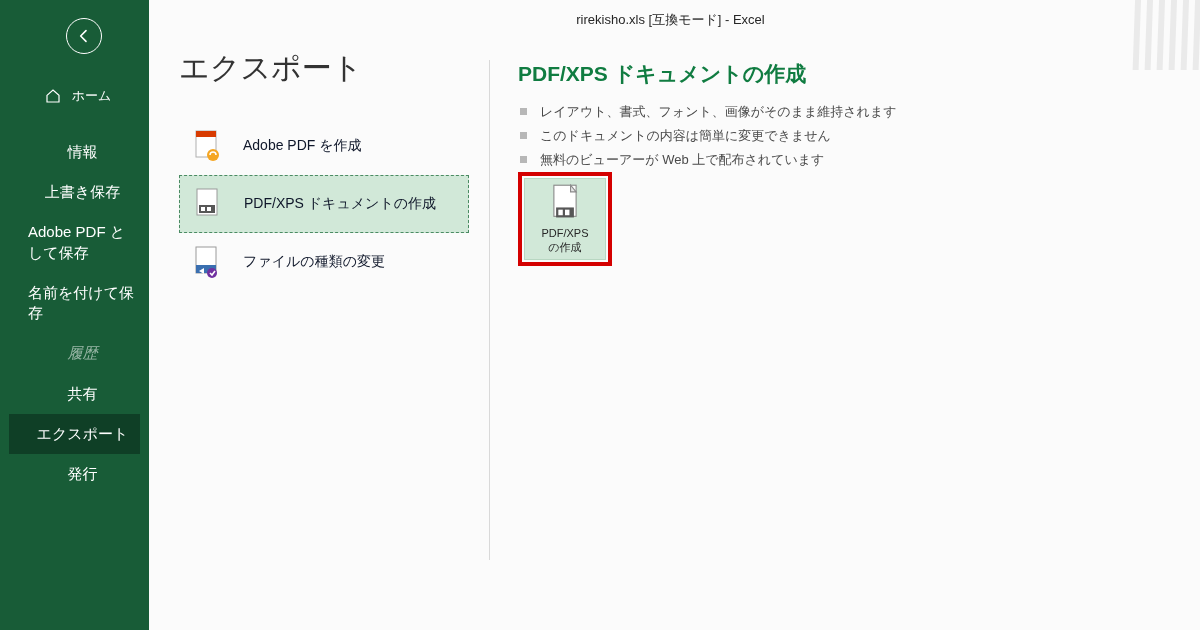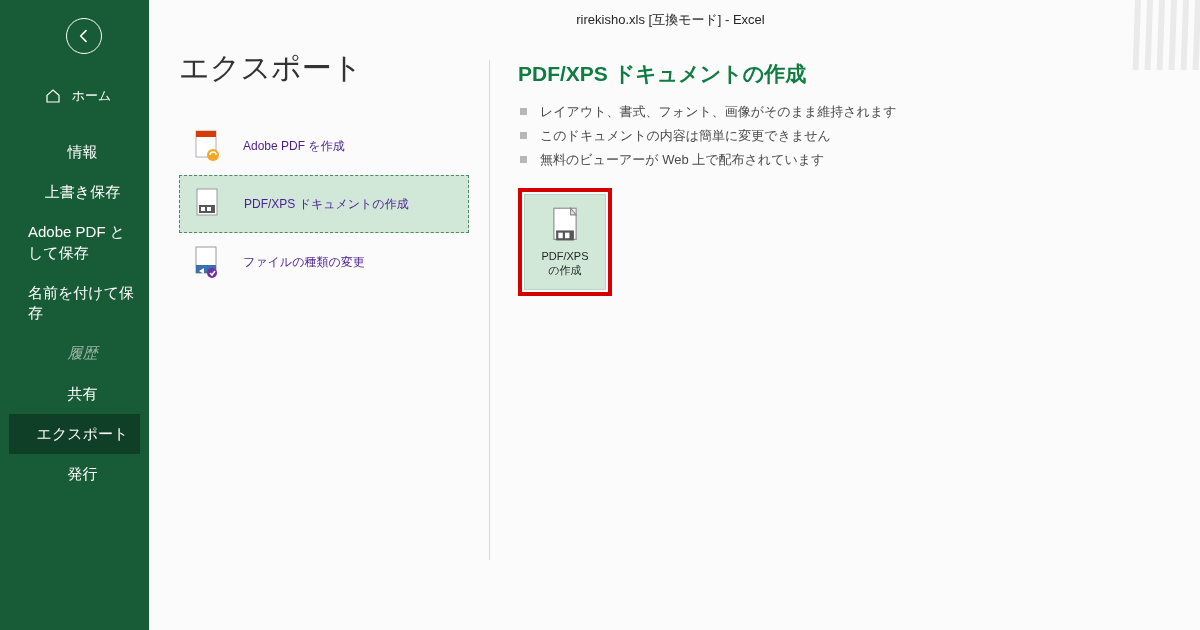--- a/index.html
+++ b/index.html
@@ -74,48 +74,48 @@
     display: flex; align-items: center;
     height: 58px;
     padding: 0 10px;
     cursor: pointer;
   }
   .opt-item.selected {
     background: #d1e8d8;
     border: 1px dashed #4b8b63;
   }
   .opt-icon { width: 36px; height: 36px; margin-right: 18px; display:flex; align-items:center; justify-content:center; }
-  .opt-label { font-size: 12px; color: #4c1d95; }
+  .opt-label { font-size: 14px; color: #0f172a; }
   .divider-v {
     width: 1px; background: #d9d9d9;
     margin: 20px 28px 0 10px;
     height: 500px;
   }
   .right-col { padding-top: 20px; }
   .detail-title {
     font-size: 21px; color: #107c41; margin-bottom: 12px;
   }
-  .bullets { list-style: none; margin-bottom: 16px; }
+  .bullets { list-style: none; }
   .bullets li {
     font-size: 13px; color: #4a4a4a;
     padding: 3px 0 3px 22px;
     position: relative;
   }
   .bullets li::before {
     content: ""; position: absolute; left: 2px; top: 8px;
     width: 7px; height: 7px; background: #b7b7b7;
   }
   .action-wrap {
     border: 4px solid #d40000;
     display: inline-block;
     padding: 2px;
     margin-top: 0px;
   }
   .action-btn {
-    width: 82px; height: 96px;
+    width: 82px; height: 82px;
     background: #d1e8d8;
     display: flex; flex-direction: column;
     align-items: center; justify-content: center;
     cursor: pointer;
     border: 1px solid #b8d7c2;
   }
   .action-btn .big-icon { width: 34px; height: 40px; margin-bottom: 4px; }
   .action-btn .lbl { font-size: 11px; color: #262626; text-align: center; line-height: 1.25; white-space: pre-line; }
 </style>
 </head>

